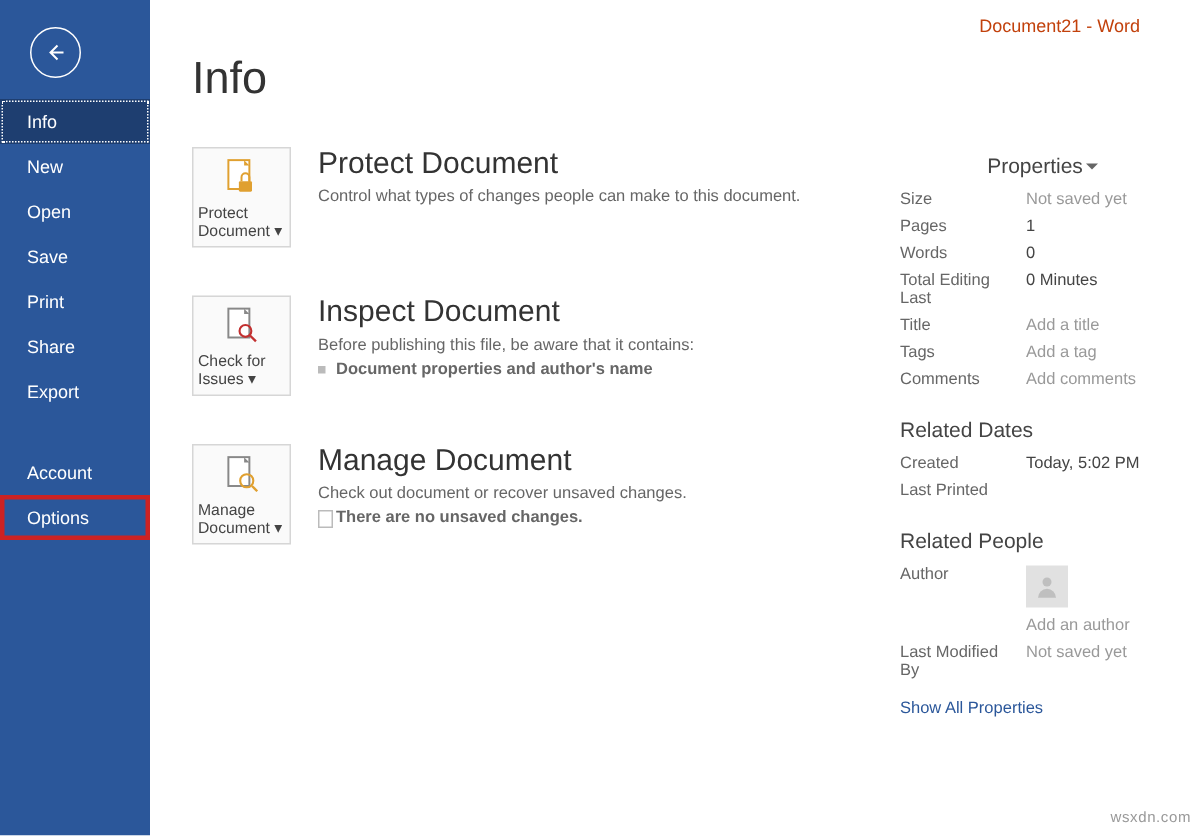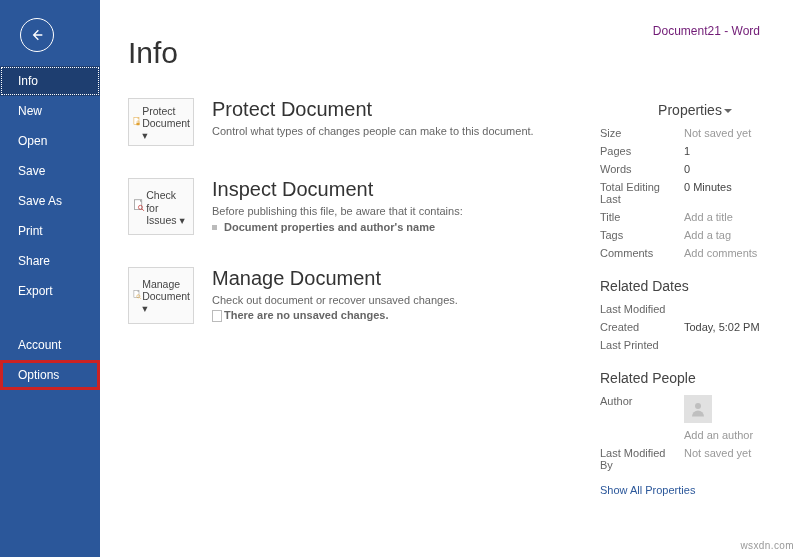--- a/index.html
+++ b/index.html
@@ -8,24 +8,24 @@
     background: #fff;
     width: 800px;
     height: 557px;
     overflow: hidden;
     position: relative;
     font-size: 12px;
     color: #444;
   }
   .window-title {
     position: absolute;
-    top: 24px;
+    top: 10px;
     right: 40px;
     font-size: 12px;
-    color: #701a75;
+    color: #c2410c;
   }
   .sidebar {
     position: absolute;
     left: 0; top: 0; bottom: 0;
     width: 100px;
     background: #2B579A;
     color: #fff;
     padding-top: 10px;
   }
   .back-btn {
@@ -69,21 +69,21 @@
   .section {
     display: flex;
     gap: 18px;
     margin-bottom: 32px;
   }
   .section-btn {
     width: 66px;
     border: 1px solid #d6d6d6;
     background: #fafafa;
     display: flex;
-    flex-direction: row;
+    flex-direction: column;
     align-items: center;
     padding: 6px 3px 4px 3px;
     font-size: 10.5px;
     color: #444;
     line-height: 1.15;
     cursor: pointer;
   }
   .section-btn .icon {
     width: 28px; height: 28px;
     margin-bottom: 3px;
@@ -179,21 +179,20 @@
 <div class="sidebar">
   <div class="back-btn">
     <svg viewBox="0 0 24 24">
         <path d="M14 5 L7 12 L14 19 M7 12 H20"></path>
       </svg>
   </div>
   <div class="side-item selected">Info</div>
   <div class="side-item">New</div>
   <div class="side-item">Open</div>
   <div class="side-item">Save</div>
-  <div class="side-item">Save As</div>
   <div class="side-item">Print</div>
   <div class="side-item">Share</div>
   <div class="side-item">Export</div>
   <div class="side-gap"></div>
   <div class="side-item">Account</div>
   <div class="side-item highlight">Options</div>
 </div>
 
 <div class="main">
   <div class="page-title">Info</div>
@@ -282,24 +281,20 @@
     <tr>
           <td>Comments</td>
           <td class="value placeholder">Add comments</td>
         </tr>
   </tbody>
     </table>
 
   <div class="props-subheading">Related Dates</div>
   <table>
     <tbody>
-        <tr>
-          <td>Last Modified</td>
-          <td class="value"></td>
-        </tr>
     <tr>
           <td>Created</td>
           <td class="value">Today, 5:02 PM</td>
         </tr>
     <tr>
           <td>Last Printed</td>
           <td class="value"></td>
         </tr>
   </tbody>
     </table>

